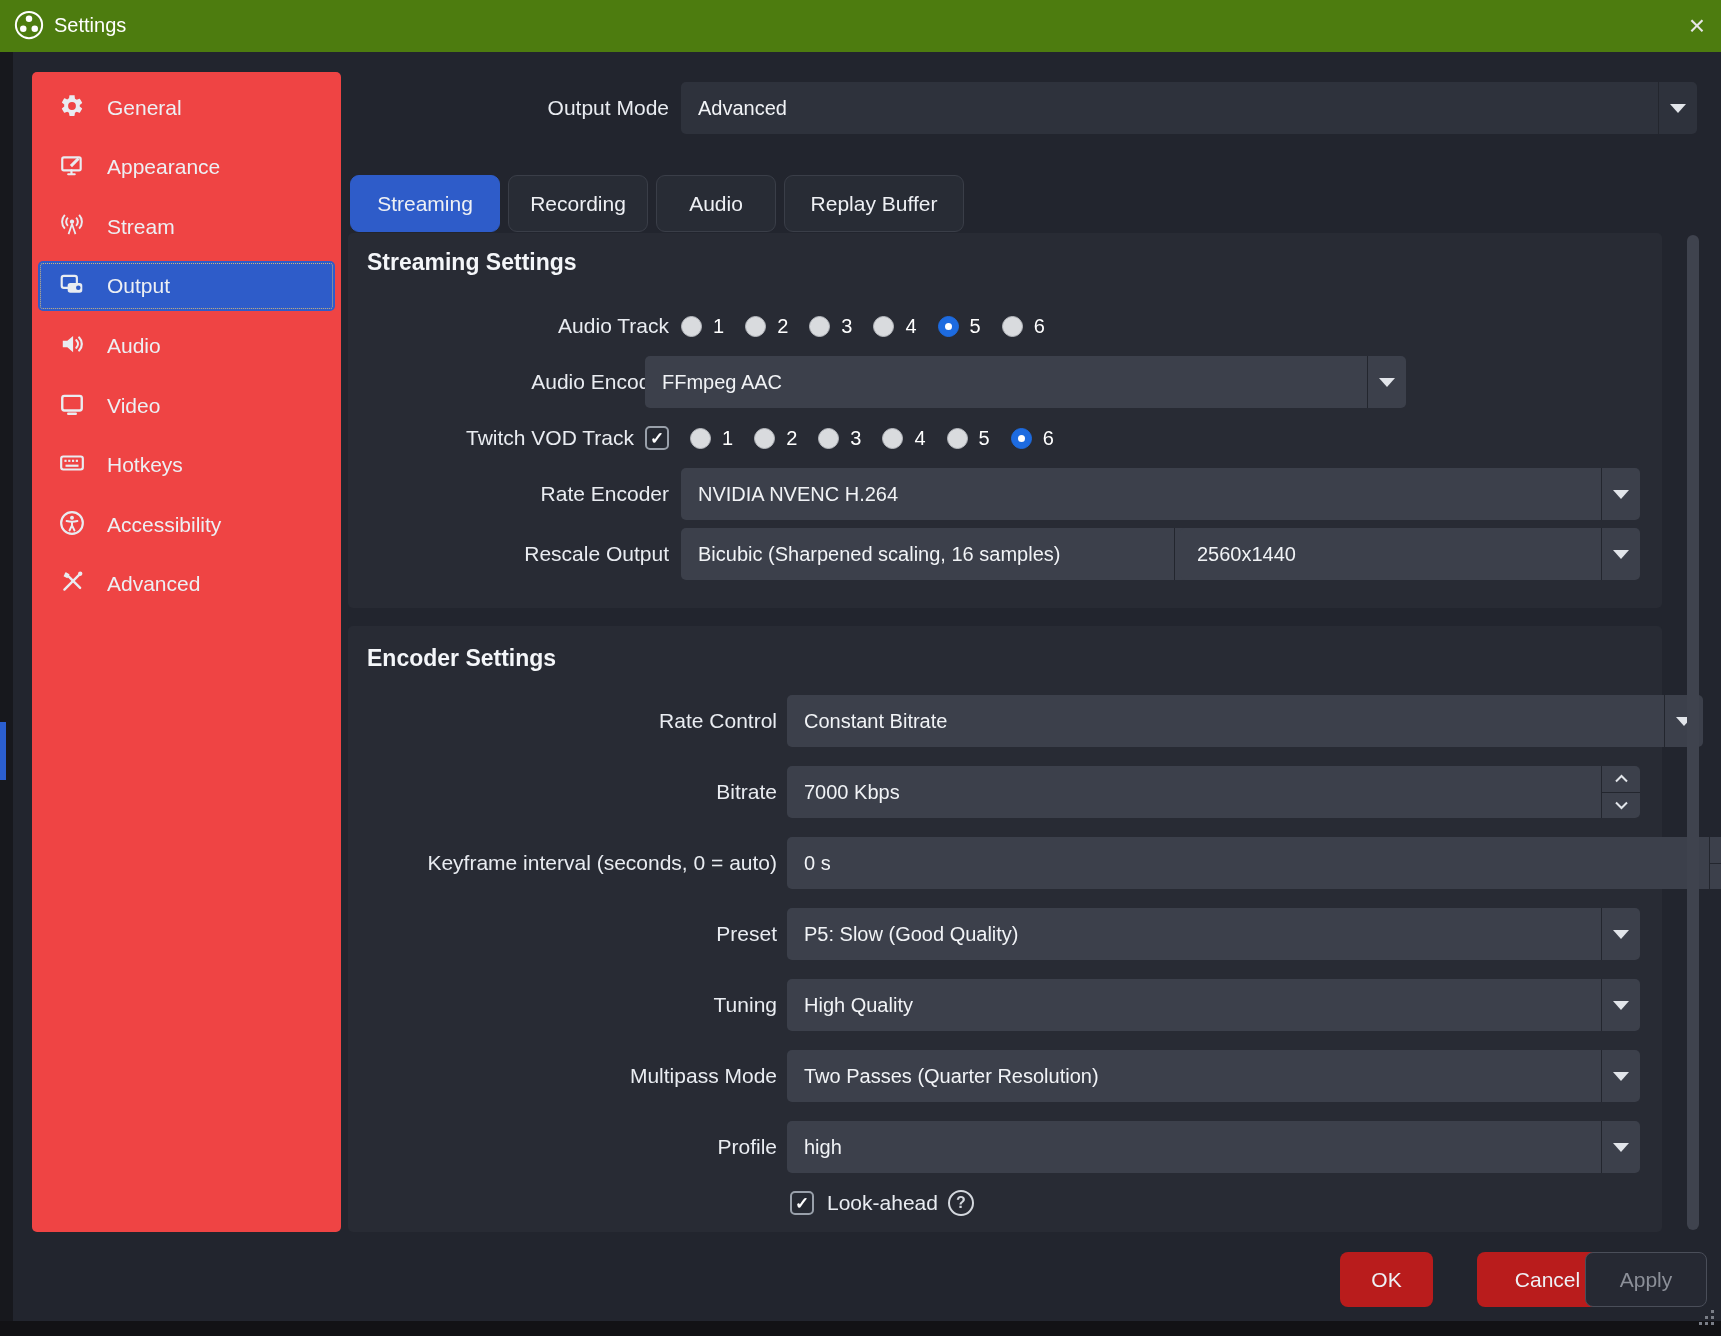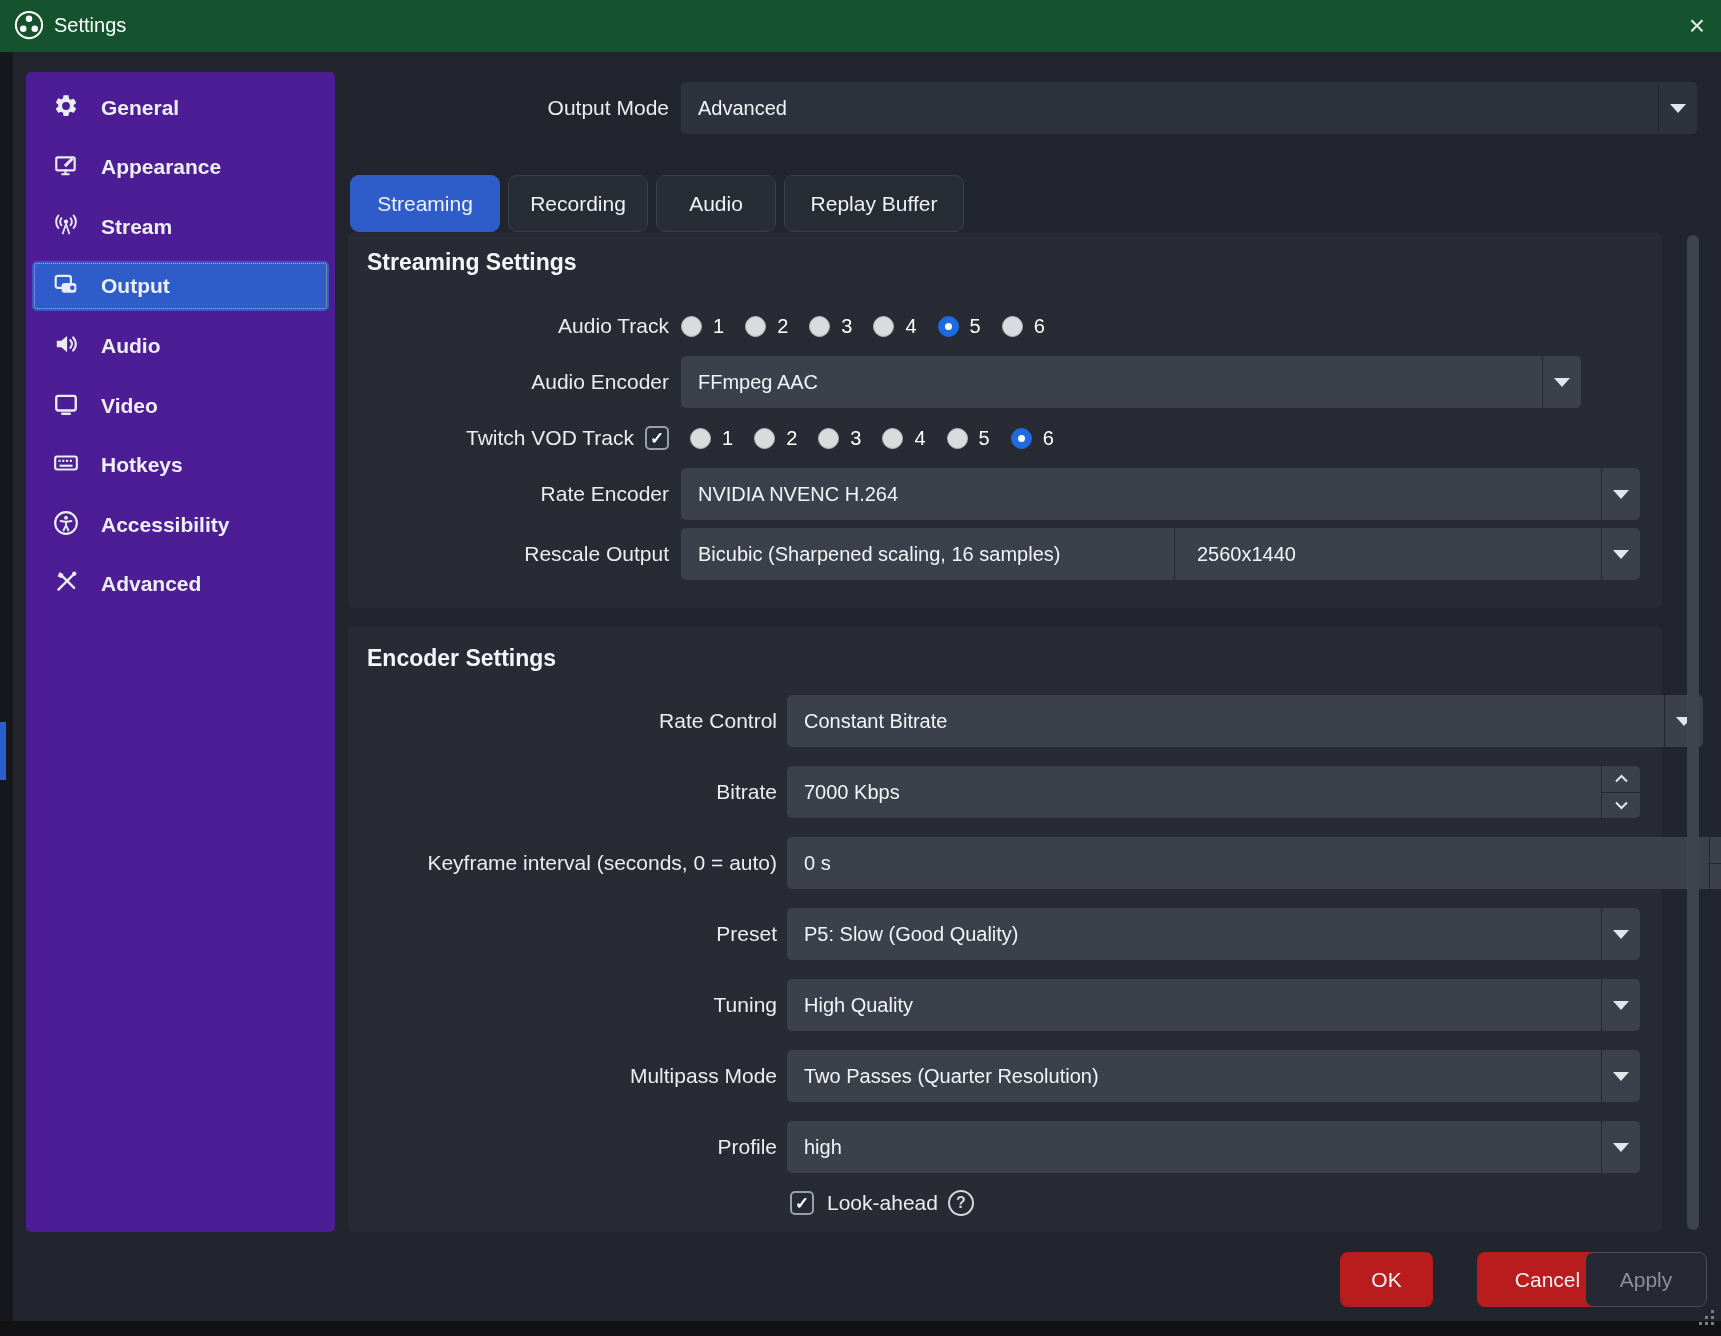--- a/index.html
+++ b/index.html
@@ -1,33 +1,33 @@
 <!DOCTYPE html>
 <html><head>
 <meta charset="utf-8">
 <style>
   * { margin:0; padding:0; box-sizing:border-box; }
   html,body { background:#0d0d0f; }
   body { font-family:"Liberation Sans", sans-serif; }
   .window { position:relative; width:1721px; height:1336px; background:#22252e; overflow:hidden; }
 
   
-  .titlebar { position:absolute; left:0; top:0; width:1721px; height:52px; background:#14532d; }
+  .titlebar { position:absolute; left:0; top:0; width:1721px; height:52px; background:#4d7c0f; }
   .obs-logo { position:absolute; left:14px; top:10px; }
   .title-text { position:absolute; left:54px; top:14px; color:#ffffff; font-size:20px; }
   .close-btn { position:absolute; left:1676px; top:6px; width:42px; height:40px; color:#e6e6e6;
                font-size:28px; line-height:40px; text-align:center; cursor:default; }
 
   
   .left-strip { position:absolute; left:0; top:52px; width:13px; height:1284px; background:#17181d; }
   .left-accent { position:absolute; left:0; top:722px; width:6px; height:58px; background:#2b5fd0; }
   .bottom-strip { position:absolute; left:0; top:1321px; width:1721px; height:15px; background:#121215; }
 
   
-  .sidebar { position:absolute; left:26px; top:72px; width:309px; height:1160px; background:#4c1d95; border-radius:5px;font-weight:bold; }
+  .sidebar { position:absolute; left:32px; top:72px; width:309px; height:1160px; background:#ef4444; border-radius:5px; }
   .sitem { position:absolute; left:6px; width:297px; height:50px; display:flex; align-items:center;
            gap:22px; padding-left:21px; color:#edeff3; font-size:21px; border-radius:5px; cursor:default; }
   .sitem.active { background:#2e5cc9; outline:1px dotted #cdb77d; outline-offset:-3px; }
   .sitem svg { flex:0 0 auto; }
 
   
   .lbl { position:absolute; color:#e9ecf1; font-size:21px; height:28px; line-height:28px;
          white-space:nowrap; text-align:right; }
 
   
@@ -229,21 +229,21 @@
         <span class="radio checked"></span>
         <span class="rnum">5</span>
       </span>
     <span class="ritem">
         <span class="radio"></span>
         <span class="rnum">6</span>
       </span>
   </div>
 
   <span class="lbl" style="right:1052px; top:368px">Audio Encoder</span>
-  <div class="field" style="left:681px; top:356px; width:900px">
+  <div class="field" style="left:645px; top:356px; width:761px">
     <span class="txt">FFmpeg AAC</span>
     <span class="arrowbox">
         <span class="tri"></span>
       </span>
   </div>
 
   <span class="lbl" style="right:1087px; top:424px">Twitch VOD Track</span>
   <span class="checkbox on" style="left:645px; top:426px"></span>
   <div class="rgroup" style="left:690px; top:427px">
     <span class="ritem">

